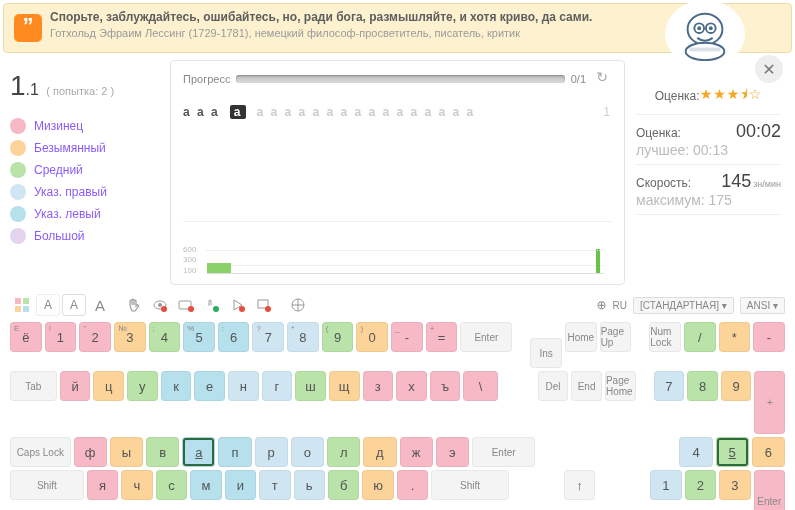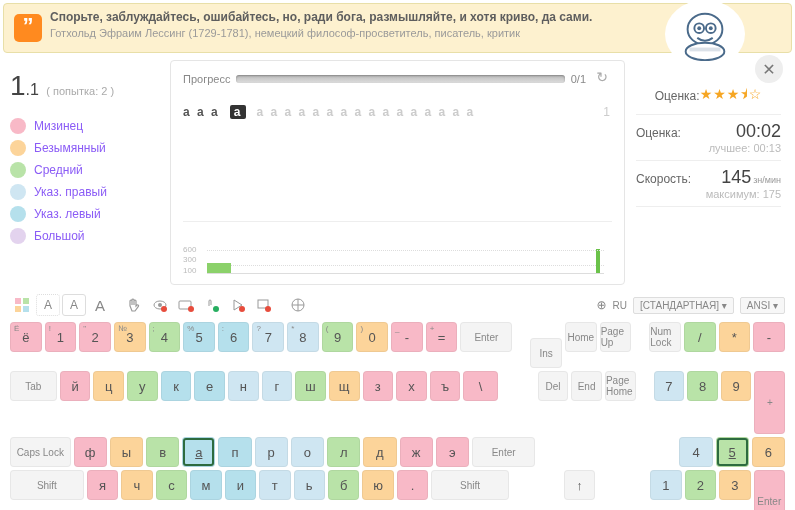--- a/index.html
+++ b/index.html
@@ -46,21 +46,21 @@
 .spike2{ position:absolute; bottom:0; right:4px; width:4px; height:24px; background:#6bc24a;}
 
 
 .stats{ position:absolute; right:14px; top:78px; width:145px; font-size:12px; color:#666;}
 .star-row{ display:flex; justify-content:center; align-items:center; border-bottom:1px solid #eee; padding:6px 0;}
 .stars{ color:#f6a623; letter-spacing:1px; font-size:14px;}
 .stat-block{ border-bottom:1px solid #eee; padding:6px 0;}
 .stat-top{ display:flex; justify-content:space-between; align-items:baseline;}
 .big{ font-size:18px; color:#444;}
 .unit{ font-size:9px; color:#999; margin-left:2px;}
-.sub{ text-align:right; font-size:11px; color:#bbb;}
+.sub{ text-align:left; font-size:14px; color:#bbb;}
 
 
 .tbar{ position:absolute; left:10px; right:10px; top:292px; height:26px; display:flex; align-items:center; gap:2px;}
 .tbtn{ width:24px; height:22px; border:1px solid transparent; border-radius:3px; display:flex; align-items:center; justify-content:center; font-size:12px; color:#888; cursor:pointer;}
 .tbtn.box{ border-color:#ddd;}
 .tbtn svg{width:16px;height:16px;}
 .tsp{ width:6px;}
 .lang{ margin-left:auto; display:flex; align-items:center; gap:6px; font-size:10px; color:#888;}
 .drop{ border:1px solid #ddd; background:#f7f7f7; padding:2px 6px; border-radius:2px; cursor:pointer;}
 

